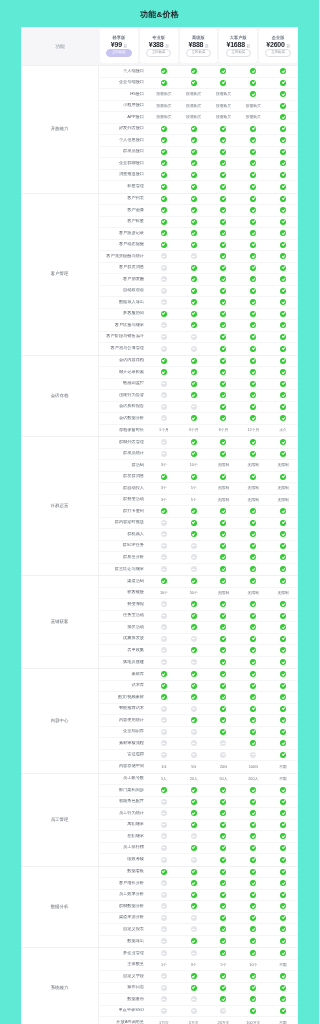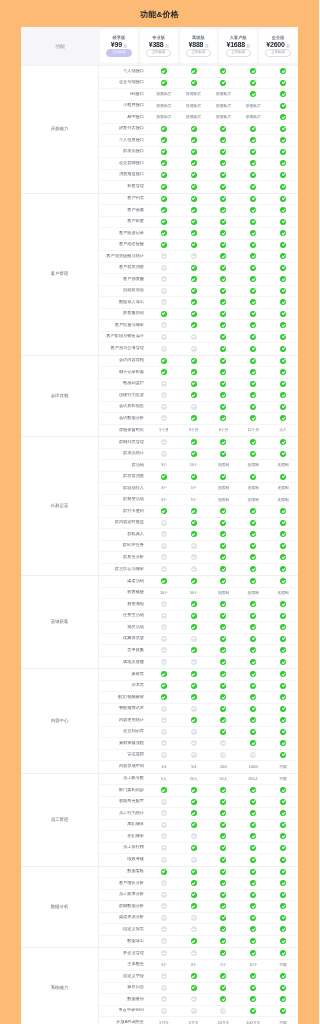--- a/index.html
+++ b/index.html
@@ -7,21 +7,21 @@
     width: 319px;
     height: 1024px;
     background: #f7f7f8;
     font-family: "Liberation Sans", "DejaVu Sans", sans-serif;
     overflow: hidden;
   }
   #page {
     position: relative;
     width: 319px;
     height: 1024px;
-    background: #fdba74;
+    background: #5eead4;
   }
   .page-title {
     text-align: center;
     font-size: 8px;
     font-weight: bold;
     color: #1f2329;
     padding-top: 9px;
     padding-bottom: 7px;
     letter-spacing: 0.2px;
   }

